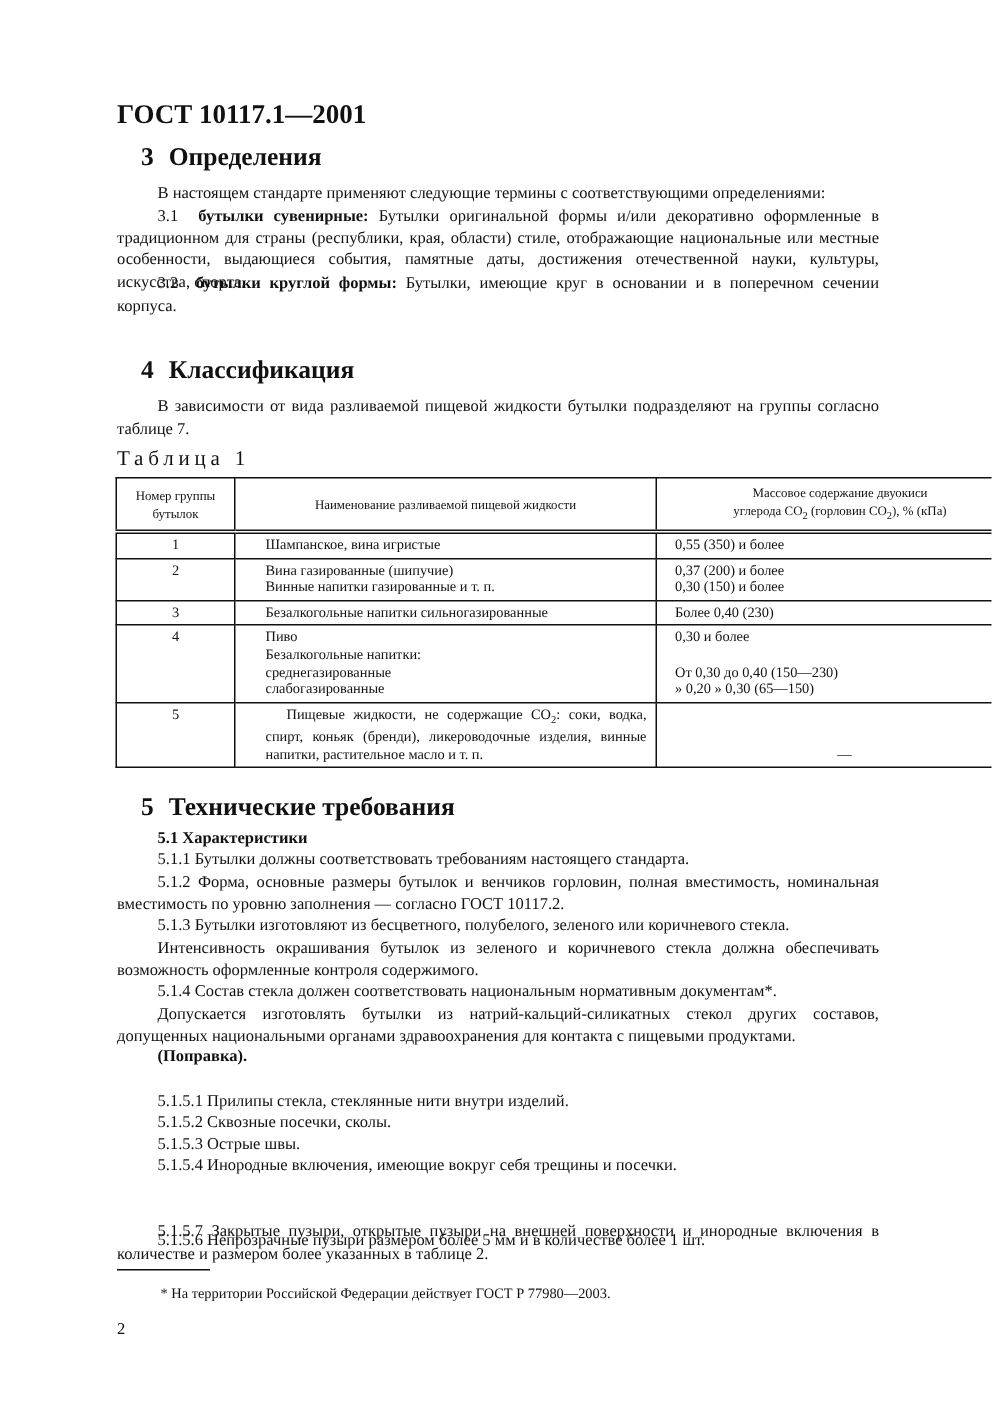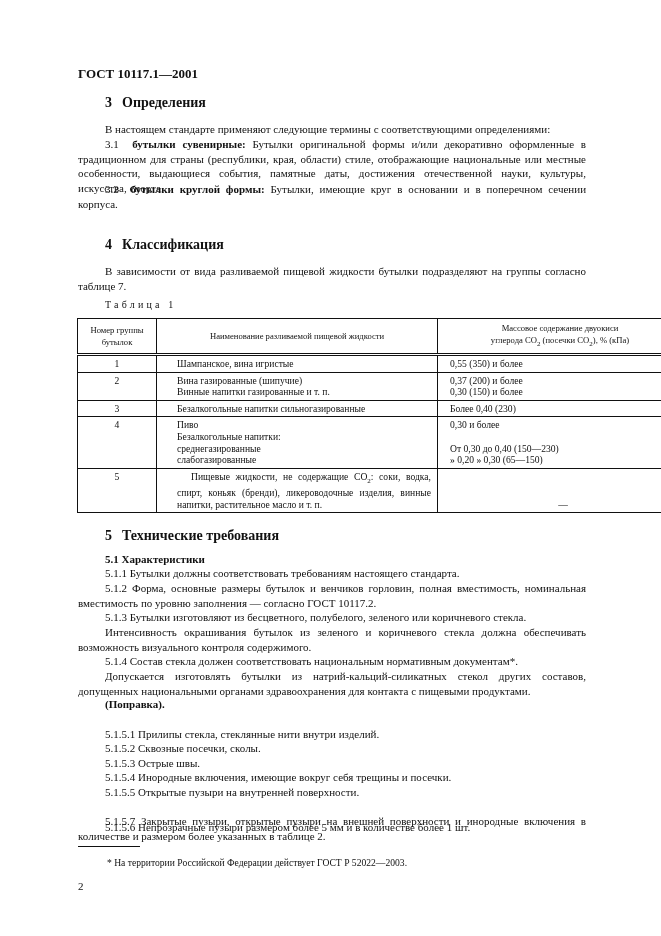--- a/index.html
+++ b/index.html
@@ -1,26 +1,26 @@
 <!DOCTYPE html>
 <html><head>
 <meta charset="utf-8">
 <style>
   html, body { margin: 0; padding: 0; background: #ffffff; }
   body { width: 661px; height: 936px; position: relative; overflow: hidden;
          font-family: "Liberation Serif", "DejaVu Serif", serif; color: #111; }
   .page { position: absolute; left: 0; top: 0; width: 661px; height: 936px; }
-  .doc-id { position: absolute; left: 78px; top: 66px; font-weight: bold; font-size: 13px; }
-  .h2 { position: absolute; left: 105px; font-weight: bold; font-size: 14px; }
+  .doc-id { position: absolute; left: 78px; top: 66px; font-weight: bold; font-size: 18px; }
+  .h2 { position: absolute; left: 94px; font-weight: bold; font-size: 17px; }
   .h2 .num { margin-right: 10px; }
   .para { position: absolute; left: 78px; width: 508px; font-size: 11px; line-height: 14.6px;
           text-align: justify; }
   .ind { text-indent: 27px; }
   .b { font-weight: bold; }
-  .tcap { position: absolute; left: 78px; top: 299px; font-size: 10px; letter-spacing: 3.2px; margin-left: 27px; }
+  .tcap { position: absolute; left: 78px; top: 299px; font-size: 14px; letter-spacing: 3.2px; }
   table.t1 { position: absolute; left: 77px; top: 318px; width: 606px; border-collapse: collapse;
              font-size: 9.6px; line-height: 11.6px; }
   table.t1 td { border-left: 1px solid #111; border-right: 1px solid #111; vertical-align: top; padding: 2px 6px; }
   table.t1 tr.hdr td { border-top: 1px solid #111; text-align: center; vertical-align: middle;
                        height: 30px; font-size: 8.6px; line-height: 12px; border-bottom: 3px double #111; }
   table.t1 tr.row td { border-bottom: 1px solid #111; }
   table.t1 td.c1 { width: 66px; text-align: center; }
   table.t1 td.c2 { width: 254px; padding-left: 20px; }
   table.t1 td.c3 { padding-left: 12px; }
   .r5 .c2 { text-align: justify; padding-left: 6px; }
@@ -58,21 +58,21 @@
   <div class="para ind" style="top:264px">В зависимости от вида разливаемой пищевой жидкости бутылки подразделяют на группы согласно таблице 7.</div>
 
   <div class="tcap">Таблица 1</div>
   <table class="t1">
     <tbody>
         <tr class="hdr">
       <td class="c1">Номер группы бутылок</td>
       <td class="c2" style="padding-left:6px">Наименование разливаемой пищевой жидкости</td>
       <td class="c3" style="padding-left:6px">
         <span>Массовое содержание двуокиси</span><br>
-        <span>углерода CO</span><span class="sub">2</span><span> (посечки CO</span><span class="sub">2</span><span>), % (кПа)</span>
+        <span>углерода CO</span><span class="sub">2</span><span> (горловин CO</span><span class="sub">2</span><span>), % (кПа)</span>
       </td>
     </tr>
     <tr class="row">
       <td class="c1">1</td>
       <td class="c2">Шампанское, вина игристые</td>
       <td class="c3">0,55 (350) и более</td>
     </tr>
     <tr class="row">
       <td class="c1">2</td>
       <td class="c2">
@@ -112,28 +112,27 @@
   </tbody>
     </table>
 
   <div class="h2" style="top:528px">
     <span class="num">5</span><span>Технические требования</span>
   </div>
   <div class="para ind b" style="top:552px">5.1 Характеристики</div>
   <div class="para ind" style="top:566px">5.1.1 Бутылки должны соответствовать требованиям настоящего стандарта.</div>
   <div class="para ind" style="top:581px">5.1.2 Форма, основные размеры бутылок и венчиков горловин, полная вместимость, номинальная вместимость по уровню заполнения — согласно ГОСТ 10117.2.</div>
   <div class="para ind" style="top:610px">5.1.3 Бутылки изготовляют из бесцветного, полубелого, зеленого или коричневого стекла.</div>
-  <div class="para ind" style="top:625px">Интенсивность окрашивания бутылок из зеленого и коричневого стекла должна обеспечивать возможность визуального контроля содержимого.</div>
+  <div class="para ind" style="top:625px">Интенсивность окрашивания бутылок из зеленого и коричневого стекла должна обеспечивать возможность оформленные контроля содержимого.</div>
   <div class="para ind" style="top:654px">5.1.4 Состав стекла должен соответствовать национальным нормативным документам*.</div>
   <div class="para ind" style="top:669px">Допускается изготовлять бутылки из натрий-кальций-силикатных стекол других составов, допущенных национальными органами здравоохранения для контакта с пищевыми продуктами.</div>
   <div class="para ind b" style="top:697px">(Поправка).</div>
   <div class="para ind" style="top:727px">5.1.5.1 Прилипы стекла, стеклянные нити внутри изделий.</div>
   <div class="para ind" style="top:741px">5.1.5.2 Сквозные посечки, сколы.</div>
   <div class="para ind" style="top:756px">5.1.5.3 Острые швы.</div>
   <div class="para ind" style="top:770px">5.1.5.4 Инородные включения, имеющие вокруг себя трещины и посечки.</div>
-  <div class="para ind" style="top:785px">5.1.5.5 Открытые пузыри на внутренней поверхности.</div>
   <div class="para ind" style="top:820px">5.1.5.6 Непрозрачные пузыри размером более 5 мм и в количестве более 1 шт.</div>
   <div class="para ind" style="top:814px">5.1.5.7 Закрытые пузыри, открытые пузыри на внешней поверхности и инородные включения в количестве и размером более указанных в таблице 2.</div>
 
   <div class="fn-rule" style="top:846px"></div>
-  <div class="footnote" style="top:857px">* На территории Российской Федерации действует ГОСТ Р 52022—2003.</div>
+  <div class="footnote" style="top:857px">* На территории Российской Федерации действует ГОСТ Р 77980—2003.</div>
   <div class="pnum" style="top:880px">2</div>
 </div>
 
 </body></html>

